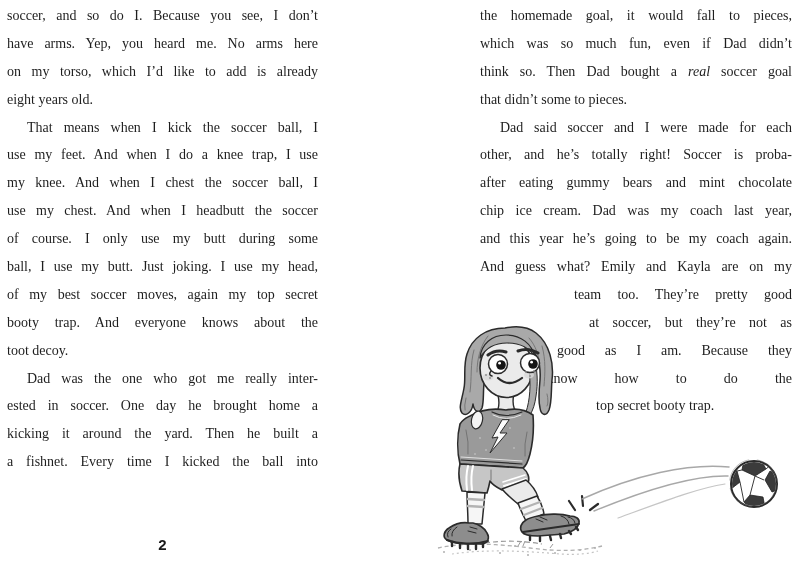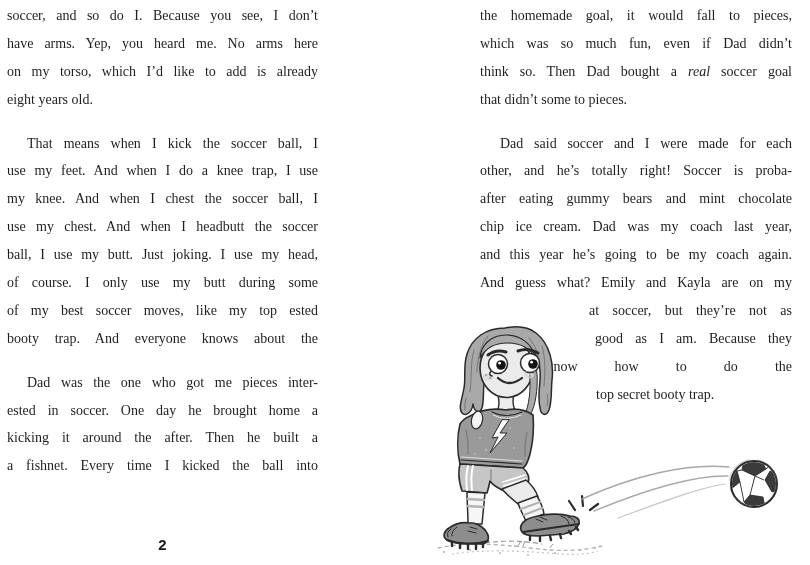--- a/index.html
+++ b/index.html
@@ -17,21 +17,21 @@
   .col.right { left: 480px; width: 312px; }
   .line {
     font-size: 14px;
     line-height: 27.9px;
     height: 27.9px;
     overflow: hidden;
     text-align: justify;
     text-align-last: justify;
   }
   .line.end { text-align-last: left; }
-  .line.indent { text-indent: 20px; margin-top: 16px; }
+  .line.indent { text-indent: 20px; }
   .line em { font-style: italic; }
   .pageno {
     position: absolute;
     left: 7px; top: 536px; width: 311px;
     text-align: center;
     font-family: "Liberation Sans", sans-serif;
     font-weight: 700;
     font-size: 15px;
     color: #181818;
   }
@@ -44,42 +44,44 @@
 
   <div class="col left" id="left-lines">
       <div class="line">soccer, and so do I. Because you see, I don’t</div>
       <div class="line">have arms. Yep, you heard me. No arms here</div>
       <div class="line">on my torso, which I’d like to add is already</div>
       <div class="line end">eight years old.</div>
       <div class="line indent">That means when I kick the soccer ball, I</div>
       <div class="line">use my feet. And when I do a knee trap, I use</div>
       <div class="line">my knee. And when I chest the soccer ball, I</div>
       <div class="line">use my chest. And when I headbutt the soccer</div>
+      <div class="line">of course. I only use my butt during some</div>
       <div class="line">ball, I use my butt. Just joking. I use my head,</div>
-      <div class="line">of course. I only use my butt during some</div>
-      <div class="line">of my best soccer moves, like my top ested</div>
+      <div class="line">of my best soccer moves, again my top secret</div>
       <div class="line">booty trap. And everyone knows about the</div>
-      <div class="line indent">Dad was the one who got me pieces inter-</div>
+      <div class="line end">toot decoy.</div>
+      <div class="line indent">Dad was the one who got me really inter-</div>
       <div class="line">ested in soccer. One day he brought home a</div>
-      <div class="line">kicking it around the after. Then he built a</div>
+      <div class="line">kicking it around the yard. Then he built a</div>
       <div class="line">a fishnet. Every time I kicked the ball into</div>
     </div>
   <div class="col right" id="right-lines">
       <div class="line">the homemade goal, it would fall to pieces,</div>
       <div class="line">which was so much fun, even if Dad didn’t</div>
       <div class="line">think so. Then Dad bought a <em>real</em> soccer goal</div>
       <div class="line end">that didn’t some to pieces.</div>
       <div class="line indent">Dad said soccer and I were made for each</div>
       <div class="line">other, and he’s totally right! Soccer is proba-</div>
       <div class="line">after eating gummy bears and mint chocolate</div>
       <div class="line">chip ice cream. Dad was my coach last year,</div>
       <div class="line">and this year he’s going to be my coach again.</div>
       <div class="line">And guess what? Emily and Kayla are on my</div>
+      <div class="line" style="margin-left: 94px;">team too. They’re pretty good</div>
       <div class="line" style="margin-left: 109px;">at soccer, but they’re not as</div>
-      <div class="line" style="margin-left: 115px;">good as I am. Because they</div>
+      <div class="line" style="margin-left: 77px;">good as I am. Because they</div>
       <div class="line" style="">don’t know how to do the</div>
       <div class="line end" style="margin-left: 116px;">top secret booty trap.</div>
     </div>
 
   <div class="pageno">2</div>
 
   <svg class="illo" width="365" height="245" viewBox="0 0 365 245">
     <defs>
       <clipPath id="ballClip">
           <circle cx="324" cy="164" r="22"></circle>

